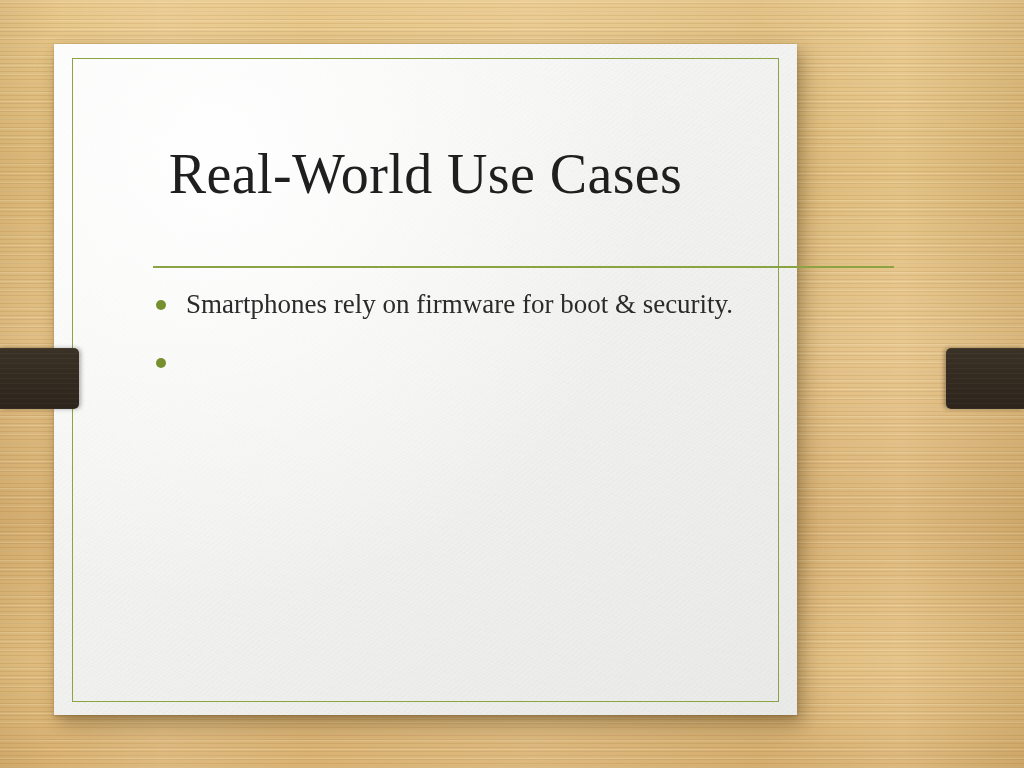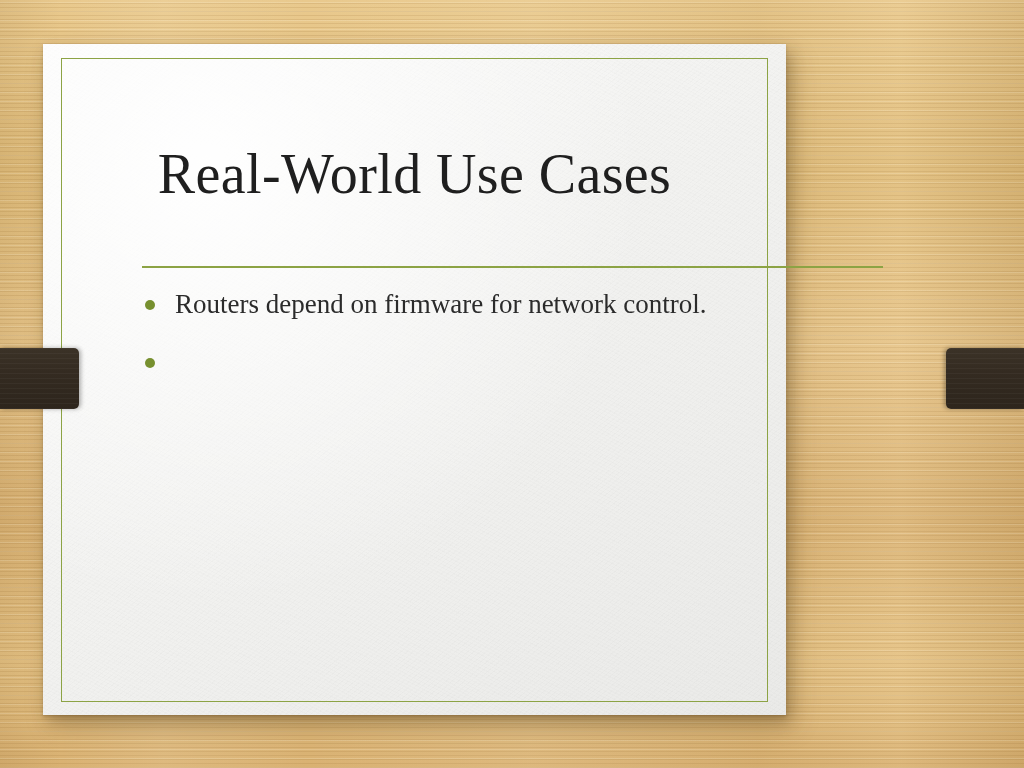--- a/index.html
+++ b/index.html
@@ -77,21 +77,21 @@
     right: 0;
     width: 78px;
     border-top-left-radius: 5px;
     border-bottom-left-radius: 5px;
     box-shadow: -2px 0 4px rgba(0,0,0,0.30);
   }
 
   
   #paper {
     position: absolute;
-    left: 43px;
+    left: 54px;
     top: 44px;
     width: 743px;
     height: 671px;
     background-color: #f4f4f2;
     background-image:
       radial-gradient(circle at 22% 18%, rgba(255,255,255,0.95) 0%, rgba(244,244,242,0) 55%),
       repeating-linear-gradient(27deg,
         rgba(0,0,0,0.012) 0px,
         rgba(0,0,0,0.012) 1px,
         rgba(255,255,255,0) 1px,
@@ -188,21 +188,21 @@
 
     <div id="paper-inner-frame"></div>
 
     <h1 id="slide-title">Real-World Use Cases</h1>
 
     <div id="title-divider"></div>
 
     <ul id="bullet-list">
       <li class="bullet-item">
         <span class="bullet-marker"></span>
-        <span>Routers depend on firmware for network control.</span>
+        <span>Smartphones rely on firmware for boot &amp; security.</span>
       </li>
       <li class="bullet-item">
         <span class="bullet-marker"></span>
       </li>
     </ul>
 
   </div>
 </div>
 
 </body></html>

